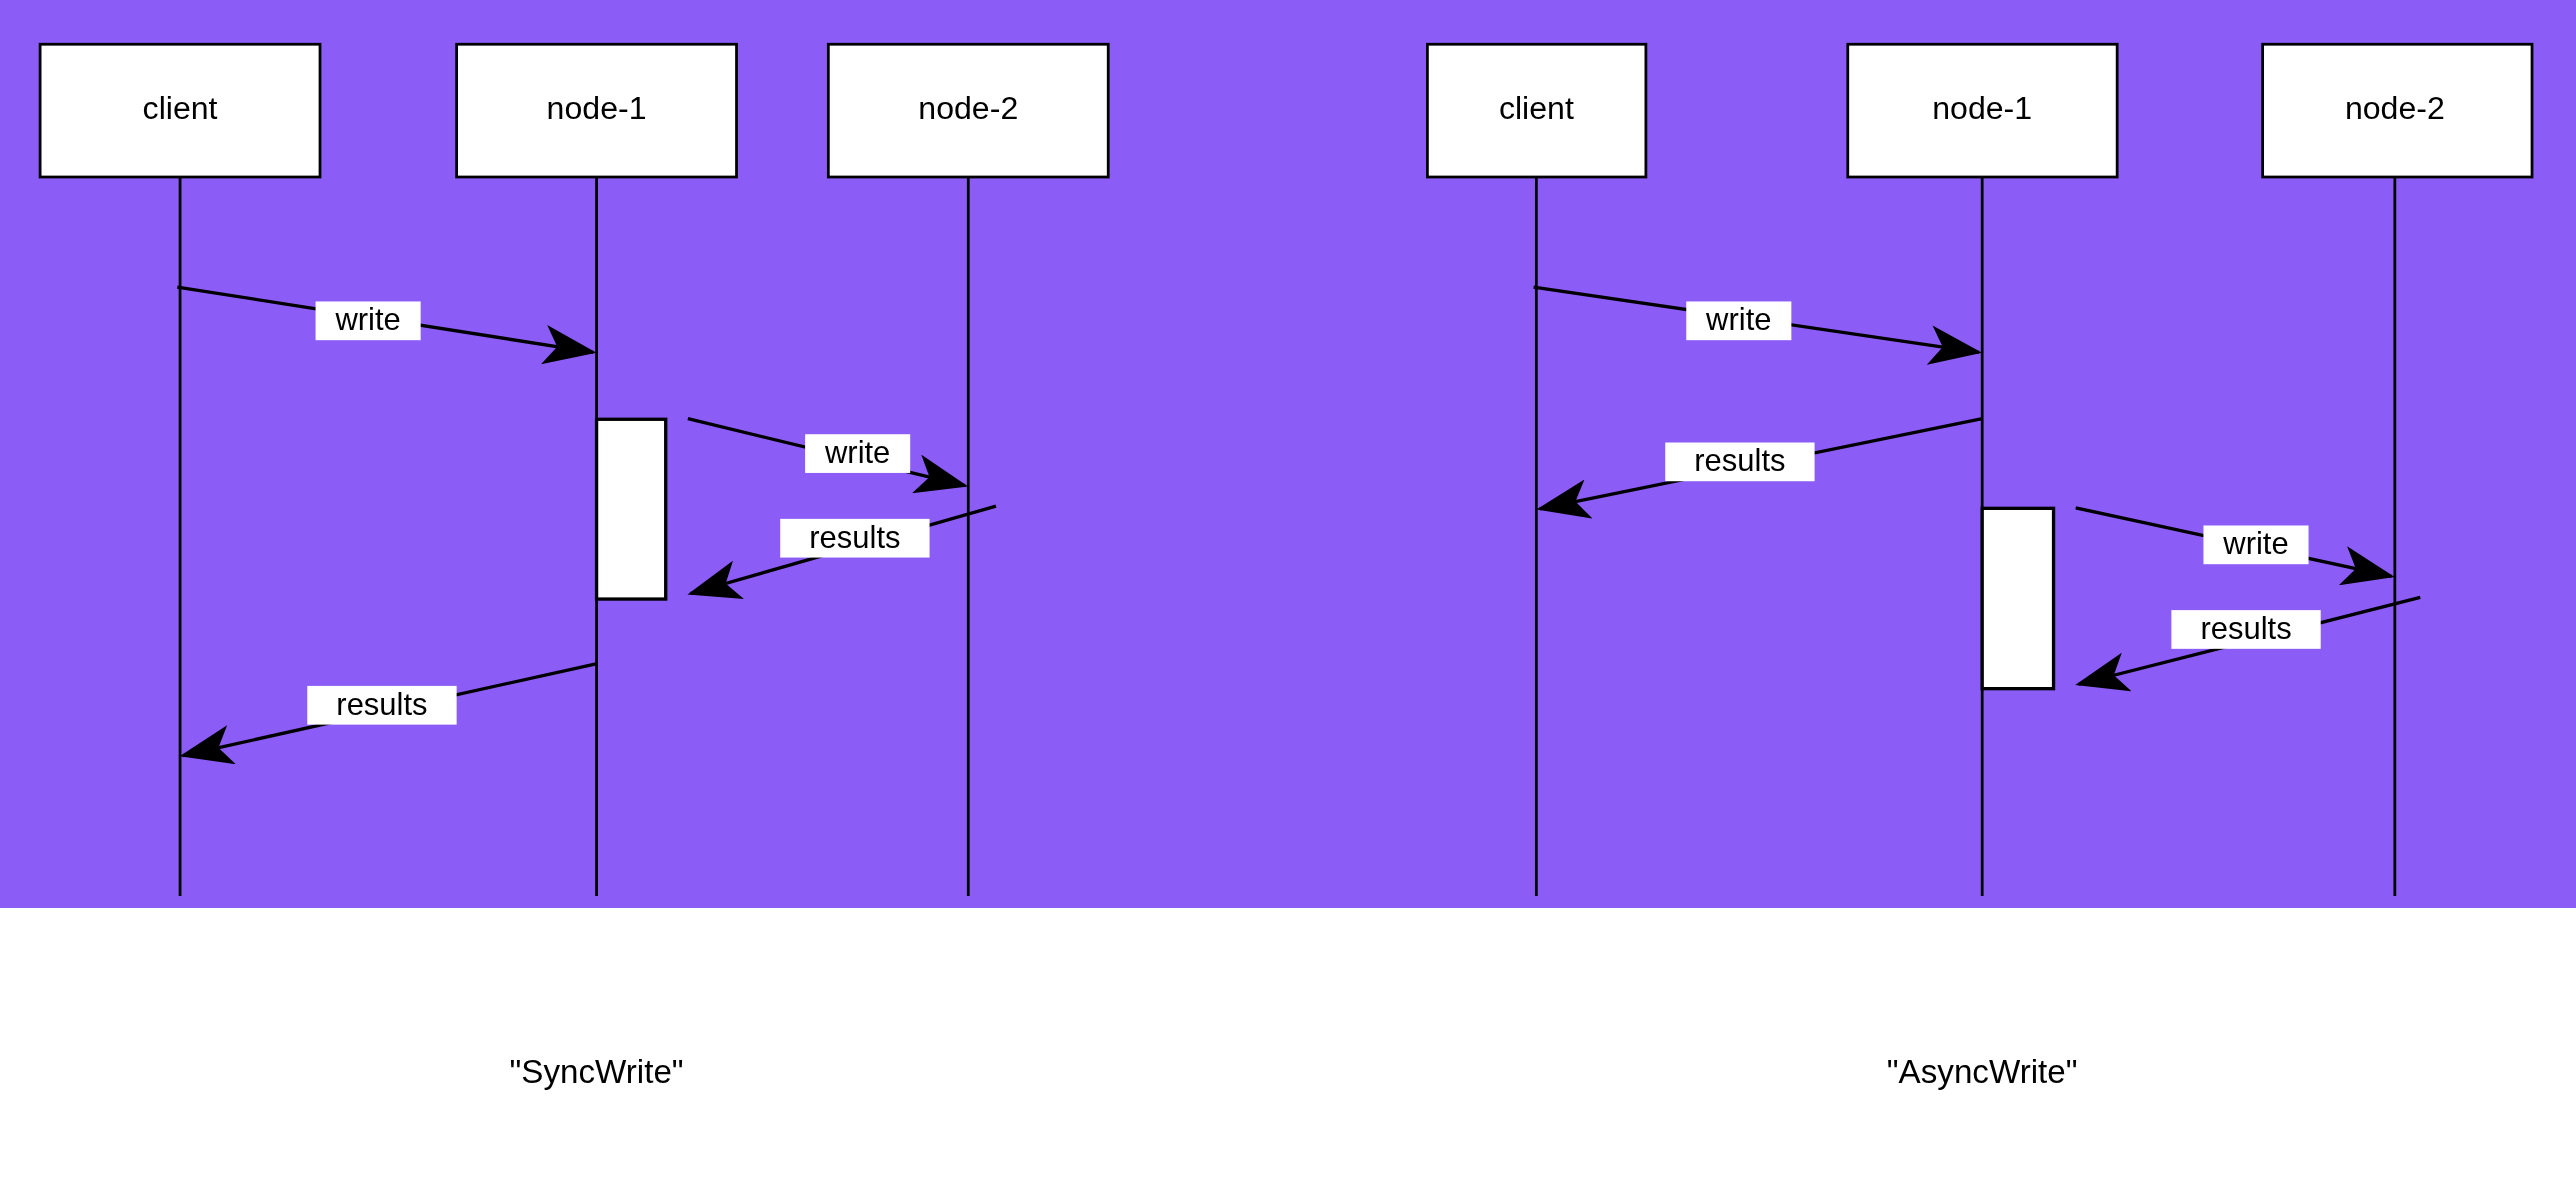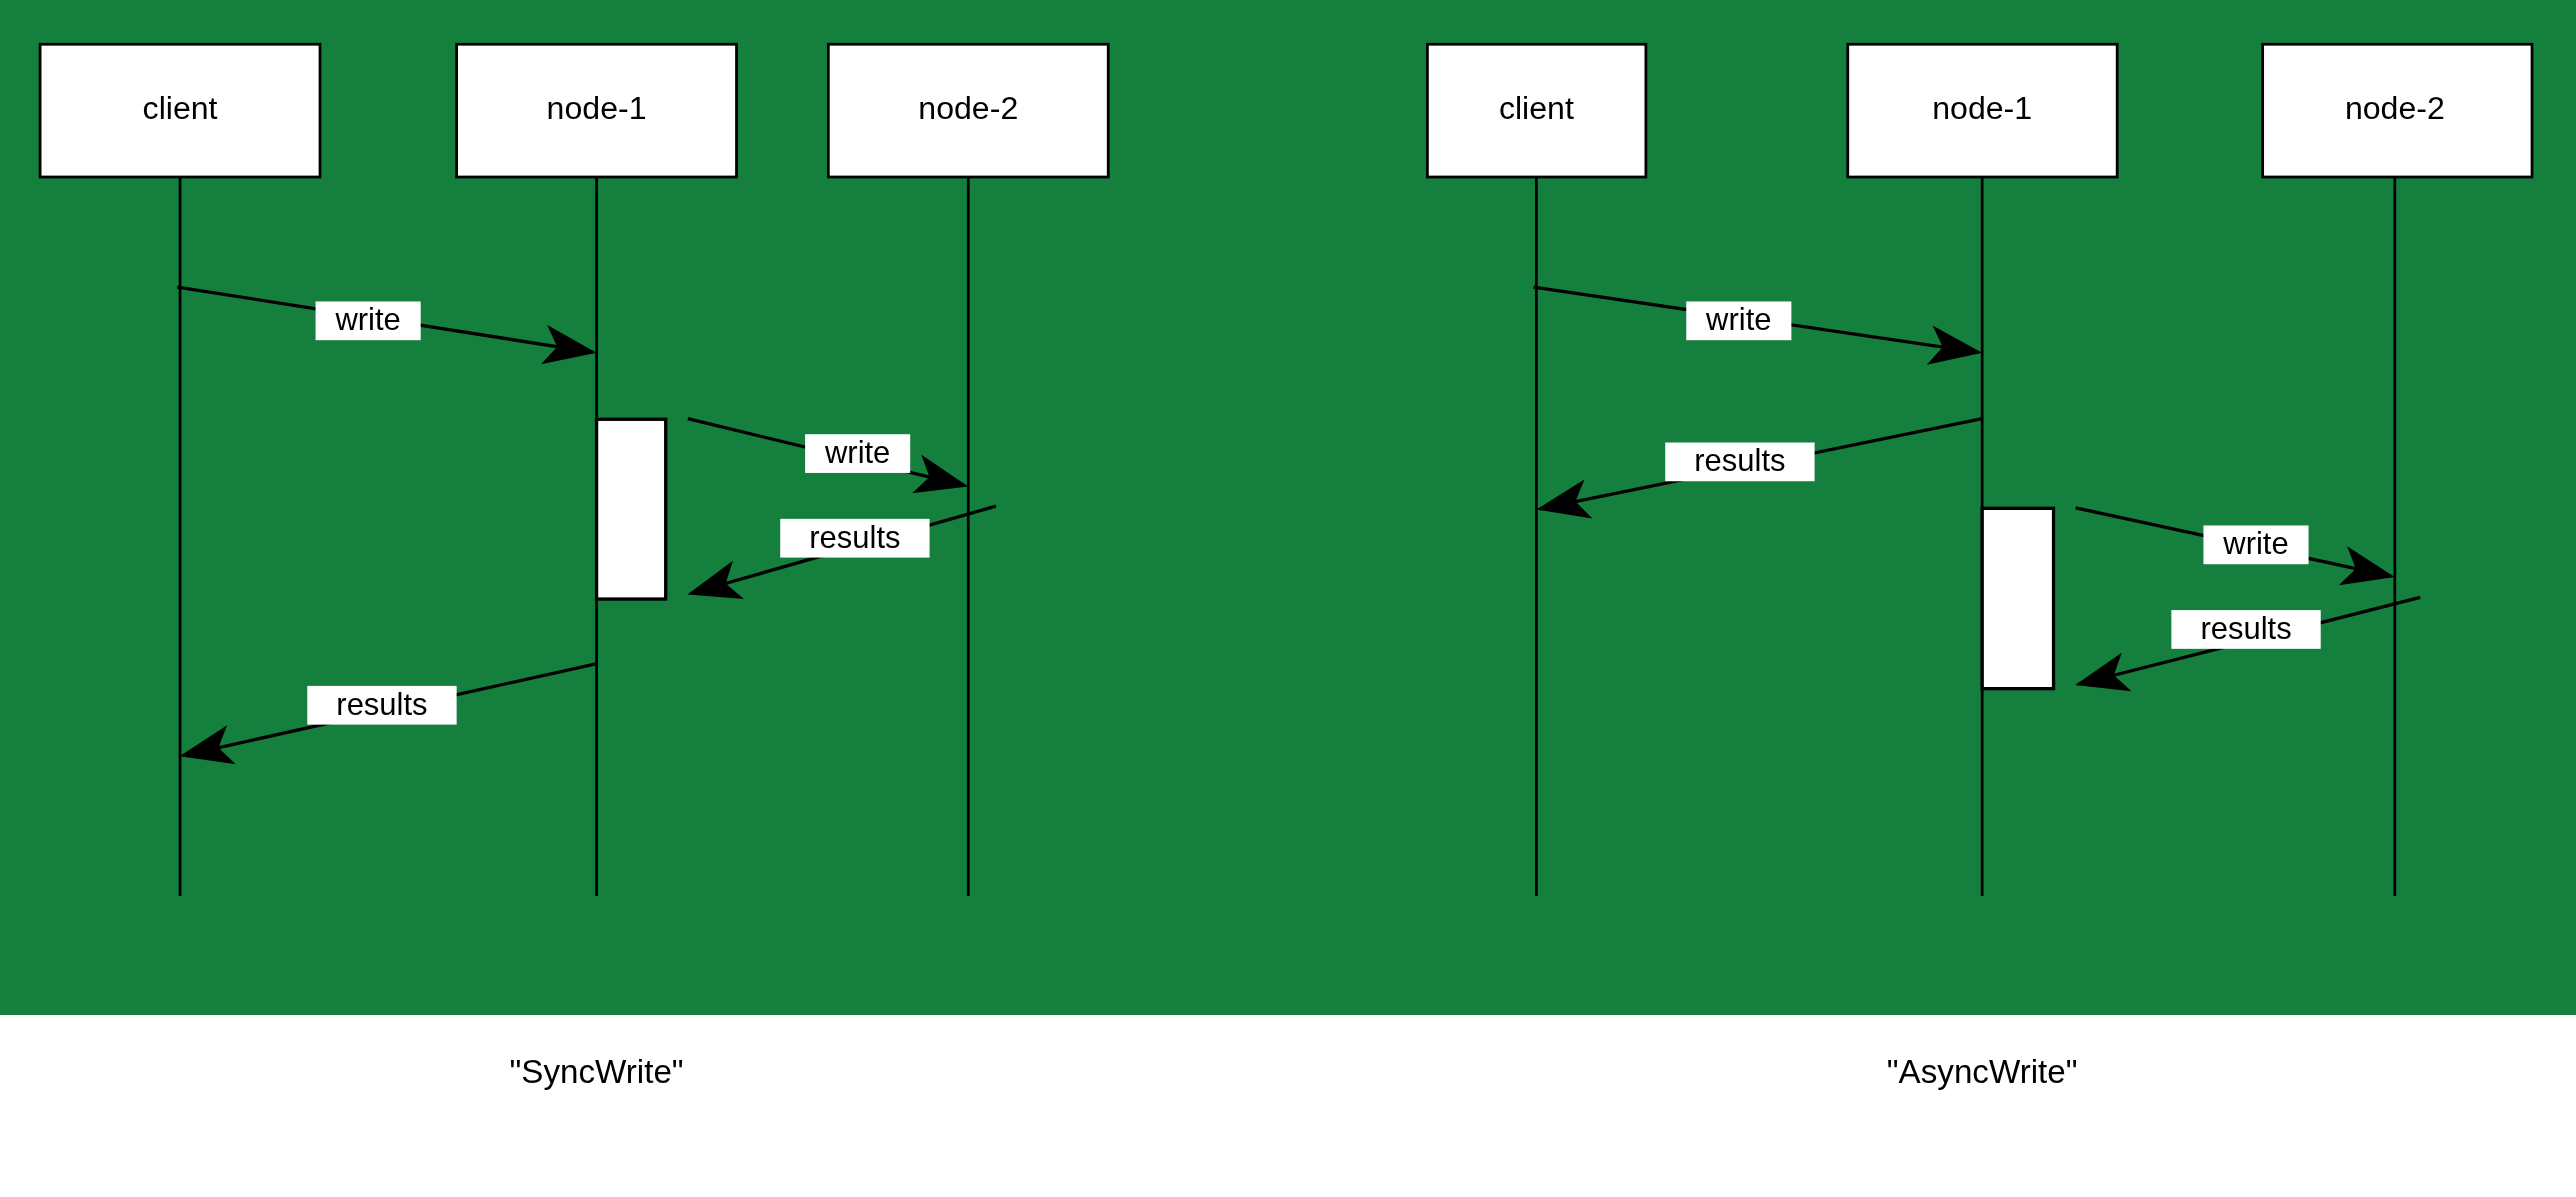--- a/index.html
+++ b/index.html
@@ -10,22 +10,22 @@
   }
   body {
     width: 2576px;
     height: 1197px;
     font-family: "Liberation Sans", sans-serif;
     overflow: hidden;
   }
   #canvas {
     position: relative;
     width: 2576px;
-    height: 1015px;
-    background: #15803d;
+    height: 908px;
+    background: #8b5cf6;
   }
   svg.diagram-layer {
     position: absolute;
     top: 0;
     left: 0;
     width: 2576px;
     height: 1197px;
     display: block;
   }
   .participant-box-rect {

